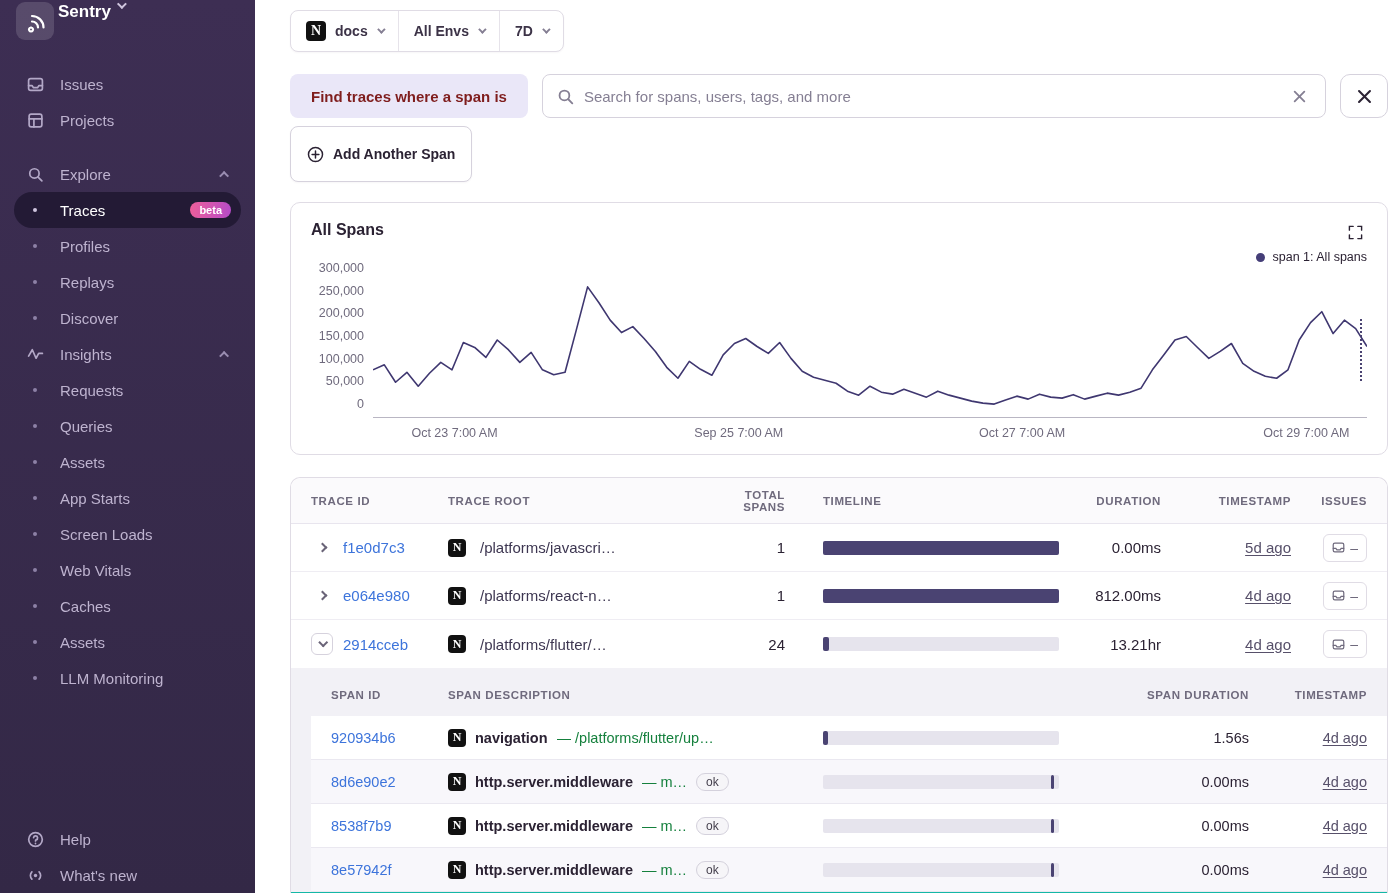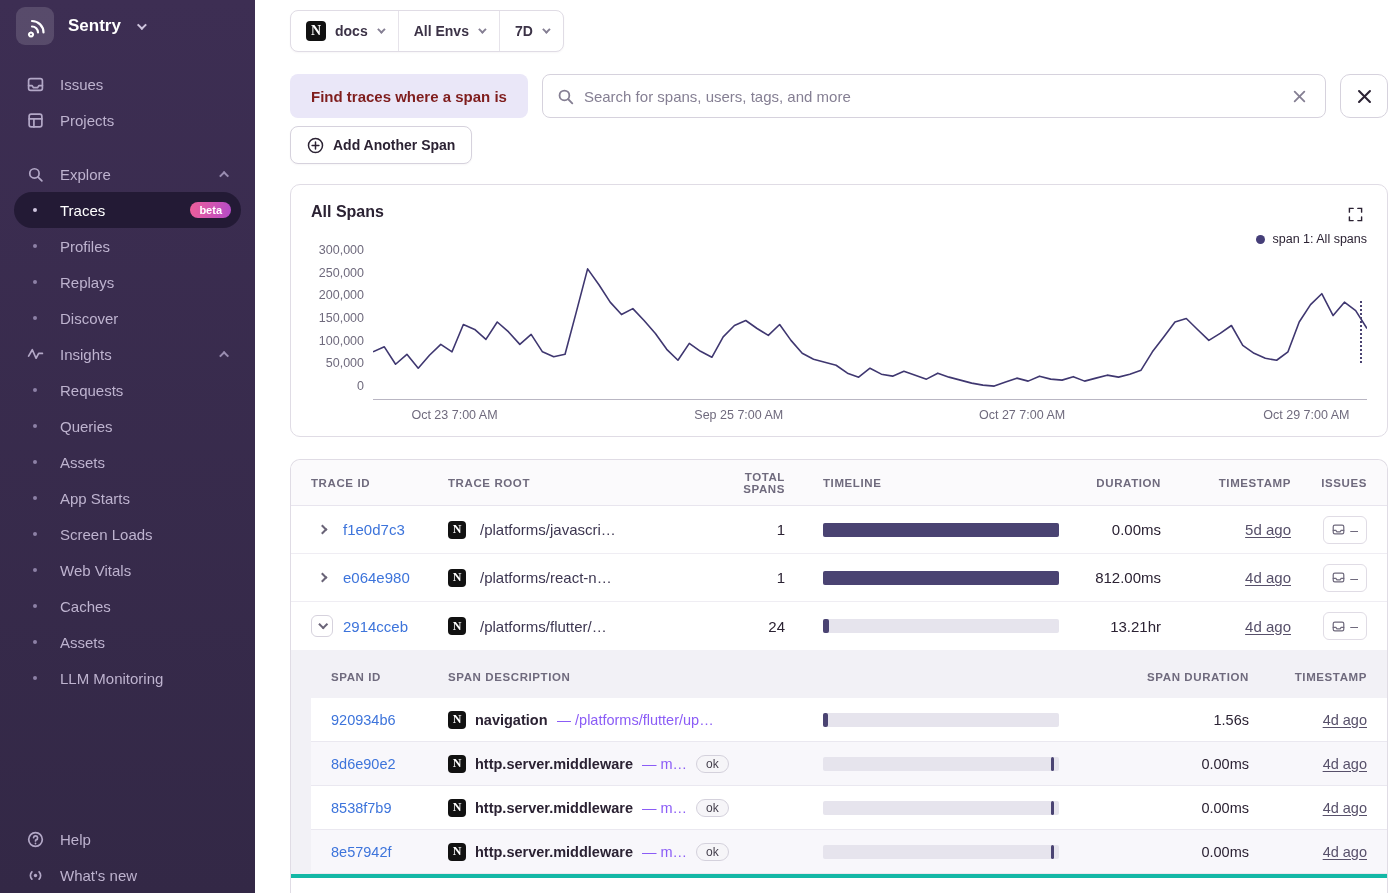--- a/index.html
+++ b/index.html
@@ -2,21 +2,21 @@
 <html><head>
 <meta charset="utf-8">
 <style>
   * { margin:0; padding:0; box-sizing:border-box; }
   html,body { width:1400px; height:893px; overflow:hidden; }
   body { display:flex; font-family:"Liberation Sans", sans-serif; background:#fff; color:#2b2233; }
 
   
   .sidebar { width:255px; flex:0 0 255px; background:linear-gradient(180deg,#3d2e53 0%,#332846 100%);
              display:flex; flex-direction:column; color:#beb3cf; overflow:hidden; }
-  .brand { display:flex; align-items:center; gap:14px; padding:2px 16px 16px 16px; height:66px; cursor:pointer; }
+  .brand { display:flex; gap:4px; padding:2px 16px 16px 16px; height:66px; cursor:pointer; }
   .logo-box { width:38px; height:38px; border-radius:9px; background:rgba(255,255,255,.14); display:flex; align-items:center; justify-content:center; }
   .brand-name { color:#fff; font-weight:700; font-size:17px; }
   .chev { display:inline-block; width:7px; height:7px; border-right:2px solid currentColor; border-bottom:2px solid currentColor; }
   .chev.down { transform:rotate(45deg) translateY(-2px); }
   .chev.up { transform:rotate(-135deg) translateY(-2px); }
   .chev.left { transform:rotate(135deg); }
   .chev.right { transform:rotate(-45deg); }
   .brand .chev { color:#cfc5de; margin-left:2px; }
 
   .side-item { display:flex; align-items:center; gap:16px; height:36px; padding:0 16px 0 26px; font-size:15px; cursor:pointer; }
@@ -52,21 +52,21 @@
 
   .search-row { display:flex; gap:14px; margin-bottom:8px; align-items:stretch; }
   .span-chip { background:#eae7f8; color:#7f1d1d; font-weight:700; font-size:15px; border-radius:8px;
                display:flex; align-items:center; padding:0 21px; white-space:nowrap; }
   .searchbar { flex:1; display:flex; align-items:center; gap:10px; border:1px solid #d6d2dd; border-radius:8px; padding:0 14px; background:#fff; height:44px; }
   .searchbar input { flex:1; border:none; outline:none; font-size:15px; color:#2b2233; font-family:inherit; }
   .searchbar input::placeholder { color:#857f93; }
   .icon-btn { background:none; border:none; cursor:pointer; display:flex; align-items:center; justify-content:center; padding:4px; }
   .close-square { width:48px; border:1px solid #d6d2dd; border-radius:10px; background:#fff; display:flex; align-items:center; justify-content:center; cursor:pointer; }
 
-  .add-span-btn { margin-bottom:20px; align-self:flex-start; display:flex; align-items:center; gap:9px; height:38px; padding:0 16px;
+  .add-span-btn { margin-bottom:20px; align-self:flex-start; display:flex; align-items:center; gap:9px; height:56px; padding:0 16px;
                   border:1px solid #d6d2dd; border-radius:8px; background:#fff; font-weight:700; font-size:14px; color:#2b2233;
                   cursor:pointer; font-family:inherit; box-shadow:0 1px 2px rgba(43,34,51,.04); }
 
   
   .chart-panel { border:1px solid #e0dce5; border-radius:10px; padding:18px 20px 8px 20px; margin-bottom:22px; background:#fff; }
   .chart-head { display:flex; justify-content:space-between; align-items:flex-start; }
   .chart-title { font-size:16px; font-weight:700; }
   .chart-right { display:flex; flex-direction:column; align-items:flex-end; gap:6px; }
   .legend { display:flex; align-items:center; gap:7px; font-size:12.5px; color:#2b2233; }
   .legend-dot { width:9px; height:9px; border-radius:50%; background:#453e78; }
@@ -98,21 +98,21 @@
   .issues-btn { display:flex; align-items:center; gap:5px; border:1px solid #e0dce5; border-radius:6px; background:#fff; height:28px; padding:0 8px; cursor:pointer; color:#6f6a7d; font-size:14px; }
 
   
   .sub-wrap { background:#f2f1f6; padding:6px 0 0 20px; border-bottom:4px solid #14b8a6; }
   .s-head, .s-row { display:grid; grid-template-columns:117px 375px 236px 190px 1fr; align-items:center; padding:0 20px; }
   .s-head { height:42px; color:#6f6a7d; font-size:11.5px; font-weight:700; letter-spacing:.6px; }
   .s-row { height:44px; background:#fff; border-bottom:1px solid #eae8f0; font-size:14.5px; }
   .s-row.alt { background:#f8f7fb; }
   .c-desc { display:flex; align-items:center; gap:9px; overflow:hidden; padding-right:14px; }
   .c-desc .op { font-weight:700; color:#2b2233; white-space:nowrap; }
-  .c-desc .desc { color:#8b5cf6; white-space:nowrap; overflow:hidden; text-overflow:ellipsis; }
+  .c-desc .desc { color:#15803d; white-space:nowrap; overflow:hidden; text-overflow:ellipsis; }
   .ok-badge { border:1px solid #d4d1dc; background:#f6f5f8; color:#45404d; border-radius:10px; font-size:12px; padding:1px 9px; flex:0 0 auto; }
 
   svg.stroke-ic { stroke:#b3a8c7; fill:none; stroke-width:1.6; stroke-linecap:round; stroke-linejoin:round; }
   svg.dark-ic { stroke:#57506a; fill:none; stroke-width:1.7; stroke-linecap:round; }
 </style>
 </head>
 <body>
 
 <aside class="sidebar">
   <div class="brand">

